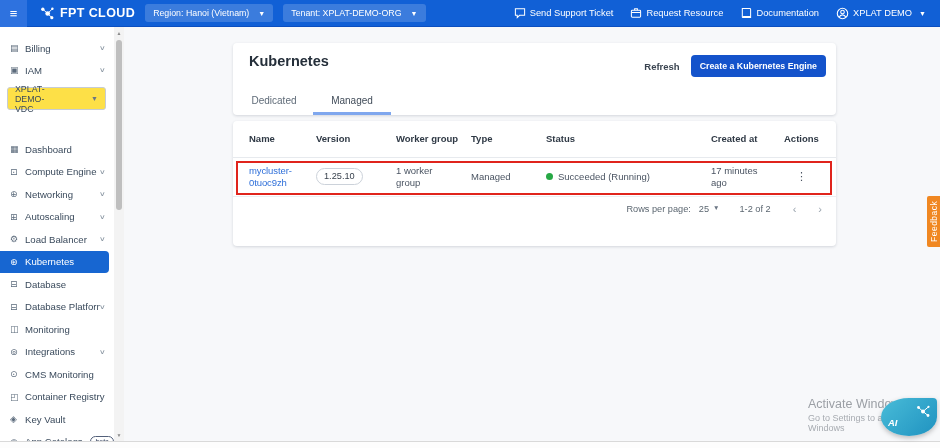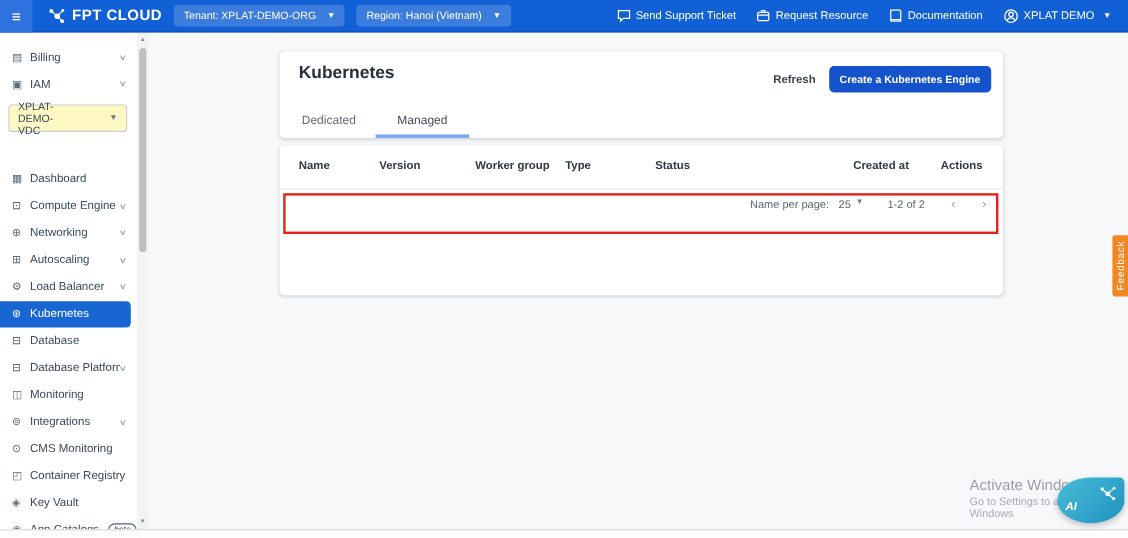--- a/index.html
+++ b/index.html
@@ -31,21 +31,21 @@
   .side-item .lbl { font-size:9.6px; color:#3a4a5c; flex:1; white-space:nowrap; overflow:hidden; }
   .side-item .chev { font-size:6.5px; color:#8b97a3; margin-right:9px; transform:scaleX(1.4); }
   .side-item.active { background:#1766d1; border-radius:0 4px 4px 0; margin-right:5px; }
   .side-item.active .g-icon, .side-item.active .lbl { color:#fff; }
   .nav-list { margin-top:28px; }
   .nav-list .side-item { height:22.5px; }
   .beta-pill { font-size:7px; color:#33405c; border:1px solid #53607a; border-radius:7px;
                padding:0 4px; margin-left:4px; line-height:9px; }
   .vdc-select { margin:6px 8px 0 7px; height:23px; border:1px solid #c6ccd4; border-radius:3px;
                 display:flex; align-items:center; justify-content:space-between; padding:0 7px;
-                font-size:8.8px; color:#3a4a5c; cursor:pointer; background:#fef9c3;gap:35px; }
+                font-size:8.8px; color:#3a4a5c; cursor:pointer; background:#fde047;gap:35px; }
   .vdc-select .caret { font-size:7px; color:#6b7684; }
 
   
   .scrollbar { width:10px; flex:0 0 auto; background:#f3f3f3; position:relative; }
   .sb-thumb { position:absolute; left:2px; top:13px; width:6px; height:170px; background:#bfbfbf; border-radius:3px; }
   .sb-arrow { position:absolute; left:0; width:10px; text-align:center; font-size:5px; color:#8a8a8a; }
   .sb-arrow.top { top:3px; } .sb-arrow.bottom { bottom:10px; }
 
   
   .main { position:relative; flex:1; background:#f7f8fa; }
@@ -128,25 +128,25 @@
           <line x1="8.2" y1="8" x2="12.6" y2="12.4"></line>
         </g>
         <circle cx="8.2" cy="8" r="2.5" fill="#fff"></circle>
           <circle cx="3" cy="3.4" r="1.8" fill="#fff"></circle>
         <circle cx="13.2" cy="3" r="1.3" fill="#fff"></circle>
           <circle cx="12.6" cy="12.4" r="1.7" fill="#fff"></circle>
       </svg>
       <span>FPT CLOUD</span>
     </div>
     <button class="chip">
-      <span>Tenant: XPLAT-DEMO-ORG</span>
+      <span>Region: Hanoi (Vietnam)</span>
       <span class="caret">▼</span>
     </button>
     <button class="chip">
-      <span>Region: Hanoi (Vietnam)</span>
+      <span>Tenant: XPLAT-DEMO-ORG</span>
       <span class="caret">▼</span>
     </button>
     <div class="nav-right" id="nav-right">
         <span class="nav-link">
           <span>
             <svg width="12" height="12" viewBox="0 0 13 13" fill="none" stroke="#fff" stroke-width="1.1">
               <path d="M1.5 2h10v7H6L3.5 11.5V9H1.5z"></path>
             </svg>
           </span>
           <span>Send Support Ticket</span>
@@ -309,25 +309,34 @@
                 <th>Name</th>
                 <th>Version</th>
                 <th>Worker group</th>
                 <th>Type</th>
                 <th>Status</th>
                 <th>Created at</th>
                 <th>Actions</th>
               </tr>
             </thead>
           <tbody id="tbody">
+              <tr>
+                <td><span class="cluster-link">mycluster-0tuoc9zh</span></td>
+                <td><span class="version-pill">1.25.10</span></td>
+                <td>1 worker group</td>
+                <td>Managed</td>
+                <td class="status-cell"><span class="status-dot"></span><span>Succeeded (Running)</span></td>
+                <td class="created">17 minutes ago</td>
+                <td><button class="kebab">⋮</button></td>
+              </tr>
             </tbody>
         </table>
         <div class="red-box"></div>
         <div class="pagination">
-          <span>Name per page:</span>
+          <span>Rows per page:</span>
           <span class="rpp">
             <span>25</span>
             <span class="caret">▼</span>
           </span>
           <span class="range">1-2 of 2</span>
           <span class="pg-btn">‹</span>
           <span class="pg-btn">›</span>
         </div>
       </section>
 

